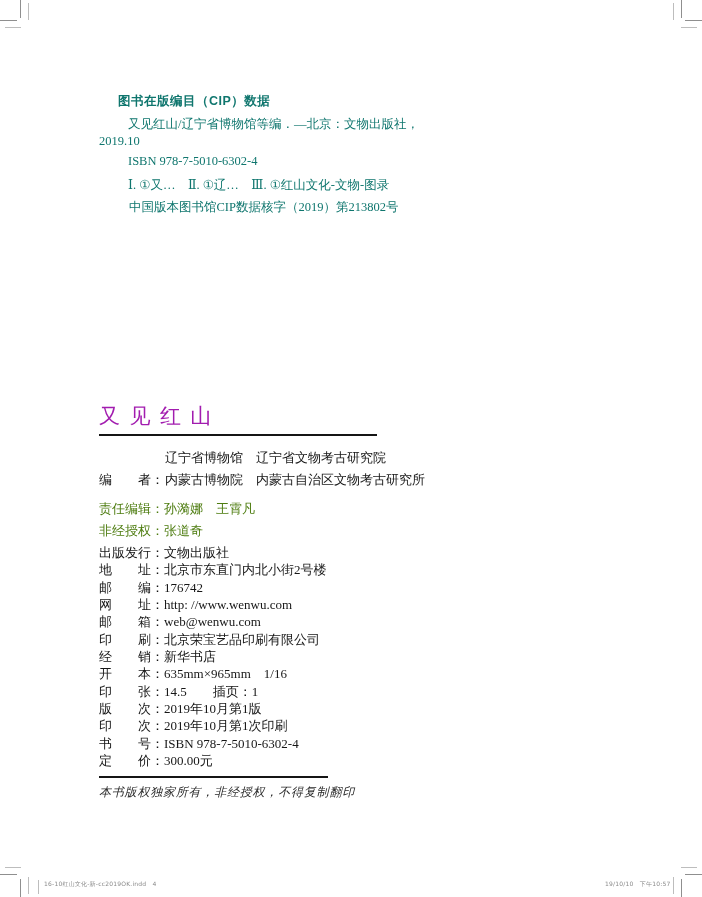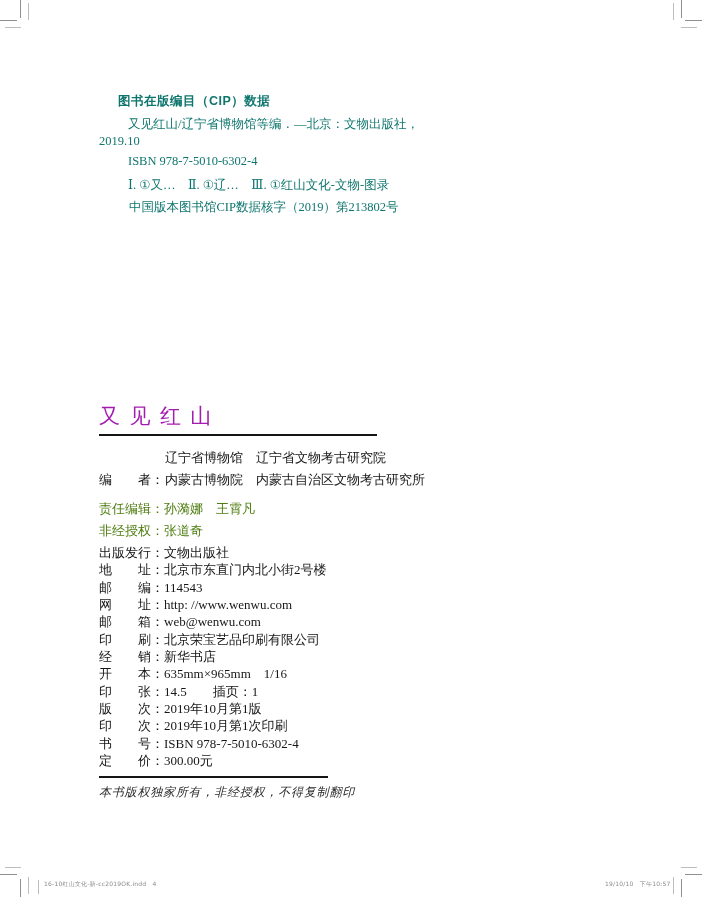--- a/index.html
+++ b/index.html
@@ -122,21 +122,21 @@
   
   <div class="staff">
     <div class="row"><span>责任编辑：</span><span>孙漪娜　王霄凡</span></div>
     <div class="row"><span>非经授权：</span><span>张道奇</span></div>
   </div>
 
   
   <div class="details">
     <div class="row"><span>出版发行：</span><span>文物出版社</span></div>
     <div class="row"><span>地　　址：</span><span>北京市东直门内北小街2号楼</span></div>
-    <div class="row"><span>邮　　编：</span><span>114543</span></div>
+    <div class="row"><span>邮　　编：</span><span>176742</span></div>
     <div class="row"><span>网　　址：</span><span>http: //www.wenwu.com</span></div>
     <div class="row"><span>邮　　箱：</span><span>web@wenwu.com</span></div>
     <div class="row"><span>印　　刷：</span><span>北京荣宝艺品印刷有限公司</span></div>
     <div class="row"><span>经　　销：</span><span>新华书店</span></div>
     <div class="row"><span>开　　本：</span><span>635mm×965mm　1/16</span></div>
     <div class="row"><span>印　　张：</span><span>14.5　　插页：1</span></div>
     <div class="row"><span>版　　次：</span><span>2019年10月第1版</span></div>
     <div class="row"><span>印　　次：</span><span>2019年10月第1次印刷</span></div>
     <div class="row"><span>书　　号：</span><span>ISBN 978-7-5010-6302-4</span></div>
     <div class="row"><span>定　　价：</span><span>300.00元</span></div>

